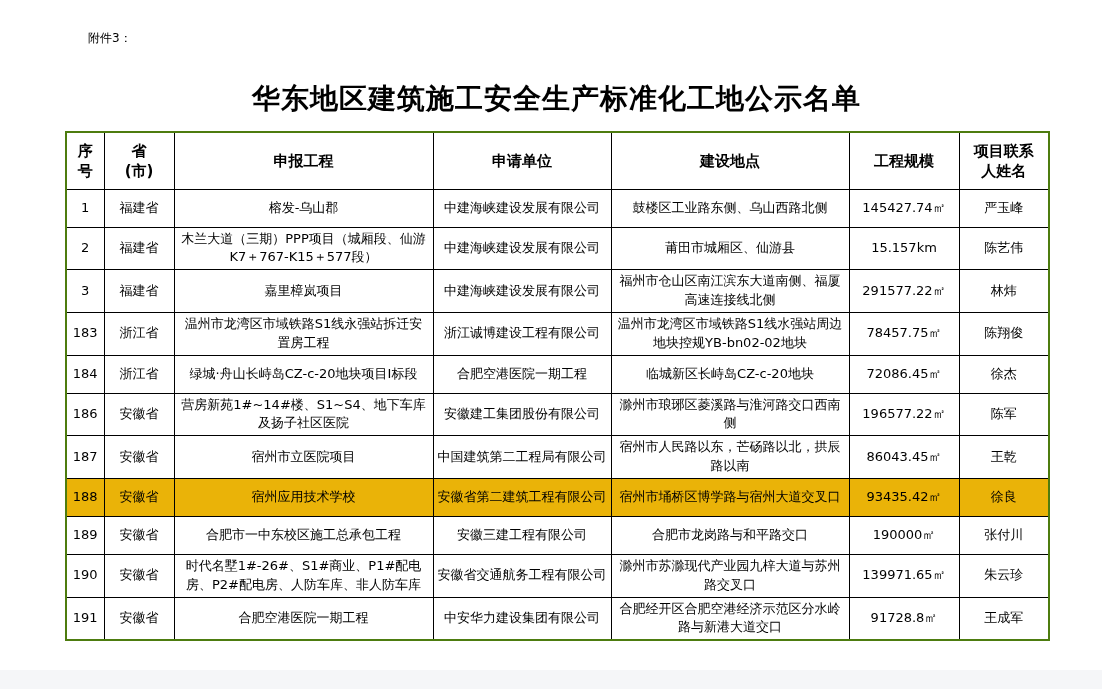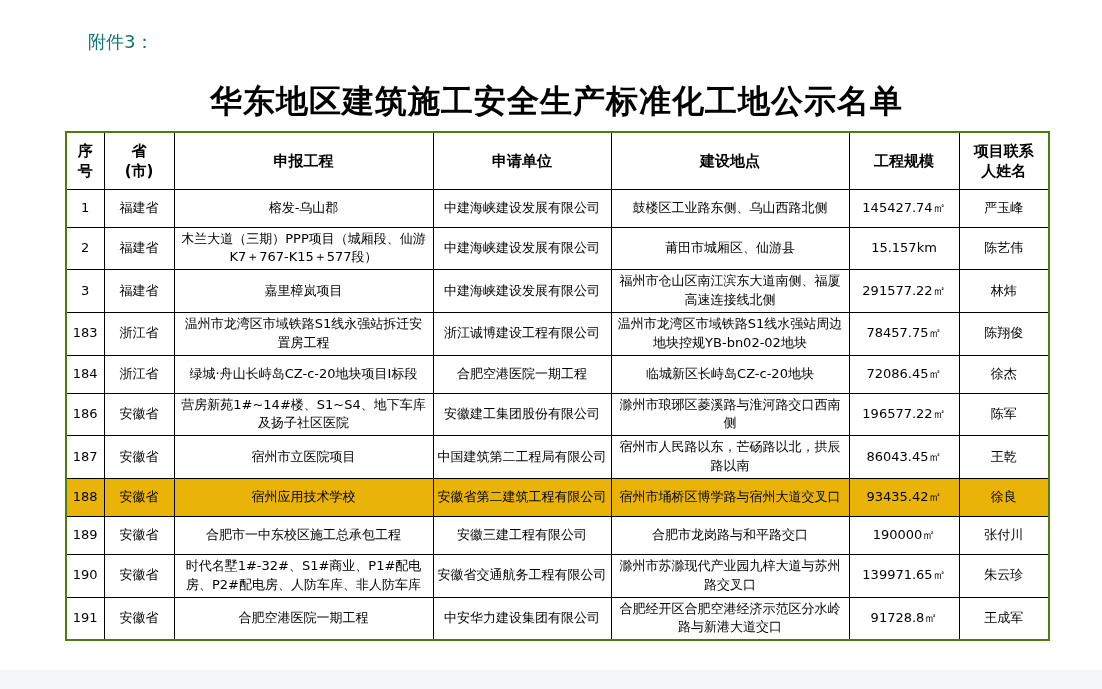--- a/index.html
+++ b/index.html
@@ -6,25 +6,25 @@
   html, body {
     width: 1102px; height: 689px;
     background: #ffffff;
     font-family: "DejaVu Sans", "Liberation Sans", sans-serif;
     color: #000;
     overflow: hidden;
   }
   .page { position: relative; width: 1102px; height: 689px; background:#fff; }
   .attachment {
     position: absolute; left: 88px; top: 30px;
-    font-size: 18px; color:#0f766e;
+    font-size: 12px; color:#000000;
   }
   .doc-title {
     position: absolute; left: 65px; top: 80px; width: 983px;
-    text-align: center; font-size: 32px; font-weight: bold;
+    text-align: center; font-size: 28px; font-weight: bold;
     letter-spacing: 1px;
   }
   table.main {
     position: absolute; left: 65px; top: 131px; width: 983px;
     border-collapse: collapse; table-layout: fixed;
     border: 2px solid #4d7c0f;
   }
   table.main th, table.main td {
     border: 1px solid #000;
     text-align: center; vertical-align: middle;
@@ -161,21 +161,21 @@
       <td>安徽省</td>
       <td>合肥市一中东校区施工总承包工程</td>
       <td>安徽三建工程有限公司</td>
       <td>合肥市龙岗路与和平路交口</td>
       <td>190000㎡</td>
       <td>张付川</td>
     </tr>
         <tr>
       <td>190</td>
       <td>安徽省</td>
-      <td>时代名墅1#-32#、S1#商业、P1#配电房、P2#配电房、人防车库、非人防车库</td>
+      <td>时代名墅1#-26#、S1#商业、P1#配电房、P2#配电房、人防车库、非人防车库</td>
       <td>安徽省交通航务工程有限公司</td>
       <td>滁州市苏滁现代产业园九梓大道与苏州路交叉口</td>
       <td>139971.65㎡</td>
       <td>朱云珍</td>
     </tr>
         <tr>
       <td>191</td>
       <td>安徽省</td>
       <td>合肥空港医院一期工程</td>
       <td>中安华力建设集团有限公司</td>

